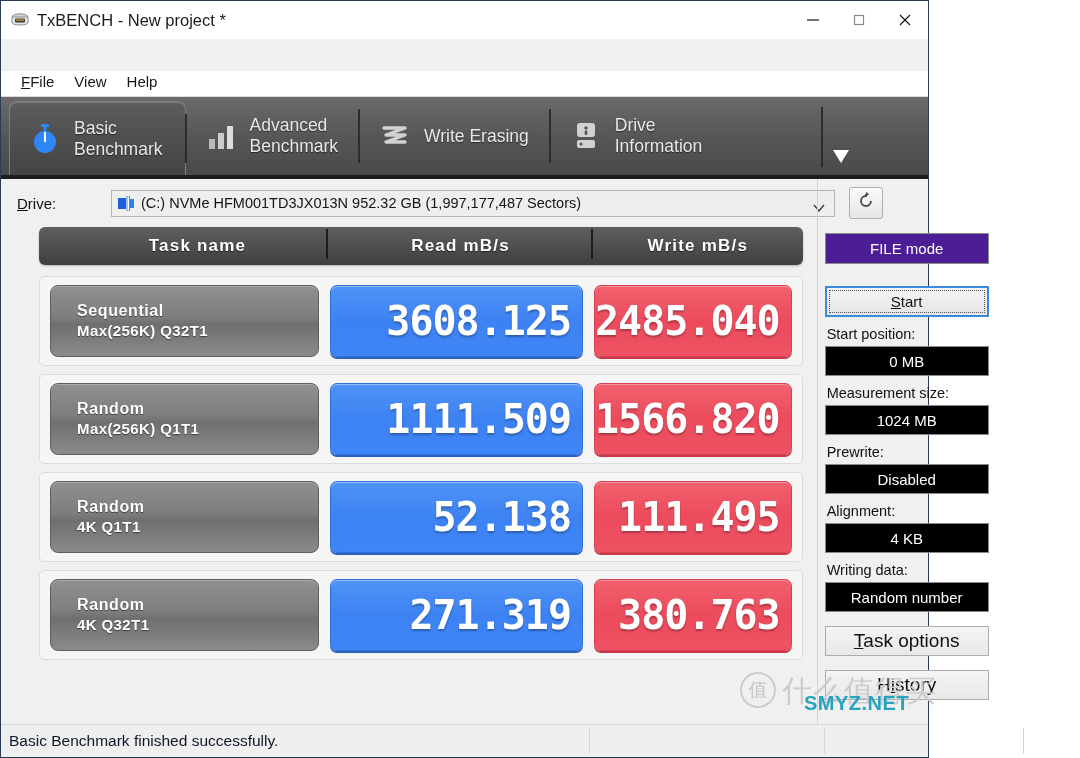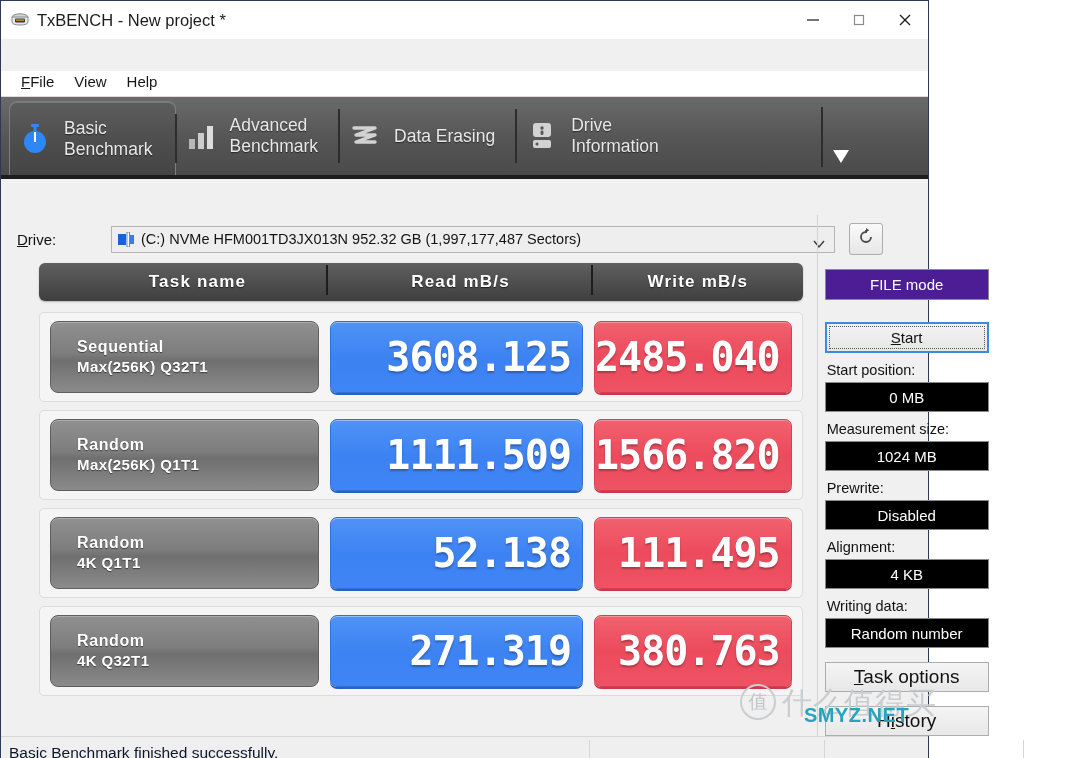--- a/index.html
+++ b/index.html
@@ -58,21 +58,21 @@
     flex: 0 0 82px; height: 82px;
     background: linear-gradient(to bottom, #6a6a6a 0%, #555555 55%, #4a4a4a 100%);
     display: flex; align-items: stretch;
     position: relative;
     border-bottom: 4px solid #1d1d1d;
     padding-left: 8px;
   }
   .tab {
     display: flex; align-items: center;
     gap: 12px;
-    padding: 0 22px 0 8px;
+    padding: 0 22px 0 18px;
     position: relative;
     color: #e8e8e8;
   }
   .tab.active {
     background: linear-gradient(to bottom, #5d5d5d 0%, #4c4c4c 60%, #444444 100%);
     border-radius: 8px 8px 0 0;
     border: 1px solid #7e7e7e;
     border-bottom: none;
     margin: 4px 0 0 0;
     box-shadow: inset 0 1px 0 rgba(255,255,255,.18);
@@ -94,21 +94,20 @@
   .tab-overflow-sep {
     position: absolute; left: 820px; top: 10px; height: 60px; width: 2px; background: #2d2d2d;
   }
 
   
   .body {
     flex: 1 1 auto;
     display: flex; flex-direction: column;
     background: #f0f0f0;
     position: relative;
-    margin-top: 36px;
   }
 
   
   .driverow {
     height: 48px; flex: 0 0 48px;
     display: flex; align-items: center;
     padding: 0 8px 0 16px;
     gap: 8px;
   }
   .drive-label { font-size: 15px; color: #111; width: 86px; flex: 0 0 86px; }
@@ -352,21 +351,21 @@
 Benchmark</div>
       <div class="sep"></div>
     </div>
 
     <div class="tab">
       <div class="tab-ico">
         <svg viewBox="0 0 34 34" width="34" height="34">
           <path d="M6 9 L27 9 L8 16 L27 16 L8 23 L27 23" fill="none" stroke="#d2d2d2" stroke-width="3.4" stroke-linejoin="round" stroke-linecap="round"></path>
         </svg>
       </div>
-      <div class="tab-label">Data Erasing</div>
+      <div class="tab-label">Write Erasing</div>
       <div class="sep"></div>
     </div>
 
     <div class="tab">
       <div class="tab-ico">
         <svg viewBox="0 0 34 34" width="34" height="34">
           <rect x="8" y="4" width="18" height="14" rx="3" fill="#d2d2d2"></rect>
           <circle cx="17" cy="9" r="1.7" fill="#555"></circle>
           <rect x="15.6" y="11.5" width="2.8" height="4.5" rx="1.2" fill="#555"></rect>
           <rect x="8" y="21" width="18" height="8" rx="2" fill="#d2d2d2"></rect>

